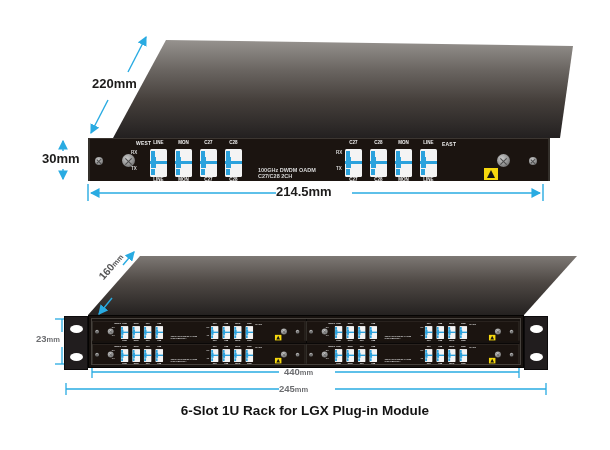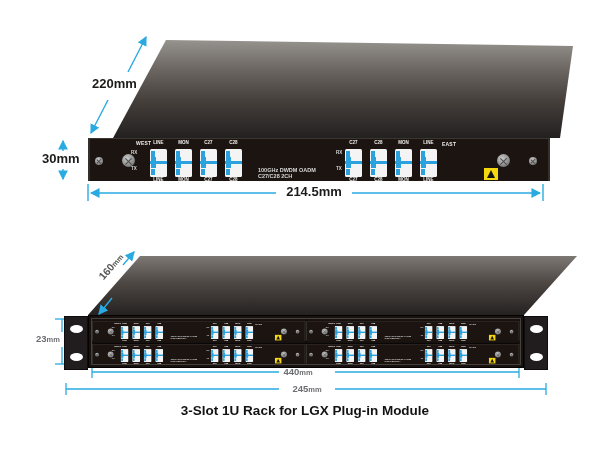--- a/index.html
+++ b/index.html
@@ -47,21 +47,21 @@
   .rack-div-h{position:absolute;left:4px;right:4px;top:27px;height:1px;background:#0a0807;}
   .ear{position:absolute;top:316px;width:24px;height:54px;background:#211d1e;border:1px solid #0d0b0c;box-sizing:border-box;}
   .earhole{position:absolute;left:5px;width:13px;height:8px;background:#ffffff;border-radius:50%;}
 
   
   .dim-black{position:absolute;color:#1c1b1a;font-weight:bold;font-size:13px;white-space:nowrap;}
   .dim-gray{position:absolute;color:#6d6e71;font-weight:bold;font-size:9.5px;white-space:nowrap;}
   .dim-gray .unit,.dim-rot .unit{font-size:7.5px;}
   .dim-rot{position:absolute;color:#555556;font-weight:bold;font-size:10.5px;white-space:nowrap;
            transform:rotate(-49deg);transform-origin:0 0;}
-  .ctr{text-align:center;}
+  .ctr{text-align:left;}
   .title{position:absolute;left:0;width:610px;text-align:center;font-weight:bold;
          font-size:13.5px;color:#131313;}
 </style>
 </head>
 <body>
 
 <div class="canvas">
 
   <svg class="overlay" viewBox="0 0 610 450">
     <defs>
@@ -130,21 +130,21 @@
   </div>
   <div class="dim-black ctr" style="left:276px;top:184px;width:76px">
     <span>214.5</span><span>mm</span>
   </div>
   <div class="dim-rot" style="left:96px;top:274px">
     <span>160</span><span class="unit">mm</span>
   </div>
   <div class="dim-gray" style="left:36px;top:333px">
     <span>23</span><span class="unit">mm</span>
   </div>
-  <div class="dim-gray ctr" style="left:270px;top:366px;width:56px">
+  <div class="dim-gray ctr" style="left:284px;top:366px;width:56px">
     <span>440</span><span class="unit">mm</span>
   </div>
   <div class="dim-gray ctr" style="left:279px;top:383px;width:56px">
     <span>245</span><span class="unit">mm</span>
   </div>
 
   <div class="module-main">
   <div class="module">
     <div class="screw s-small" style="left:5px;top:18px"></div>
     <div class="screw s-large" style="left:32px;top:15px"></div>
@@ -483,14 +483,14 @@
 
     <span class="fp-label" style="left:352px;top:2px">EAST</span>
     <div class="esd">
           <span class="tri"></span>
         </div>
     <div class="screw s-large" style="left:407px;top:15px"></div>
     <div class="screw s-small" style="left:439px;top:18px"></div>
   </div>
 </div>
 
-  <div class="title" style="top:403px">3-Slot 1U Rack for LGX Plug-in Module</div>
+  <div class="title" style="top:403px">6-Slot 1U Rack for LGX Plug-in Module</div>
 </div>
 
 </body></html>

